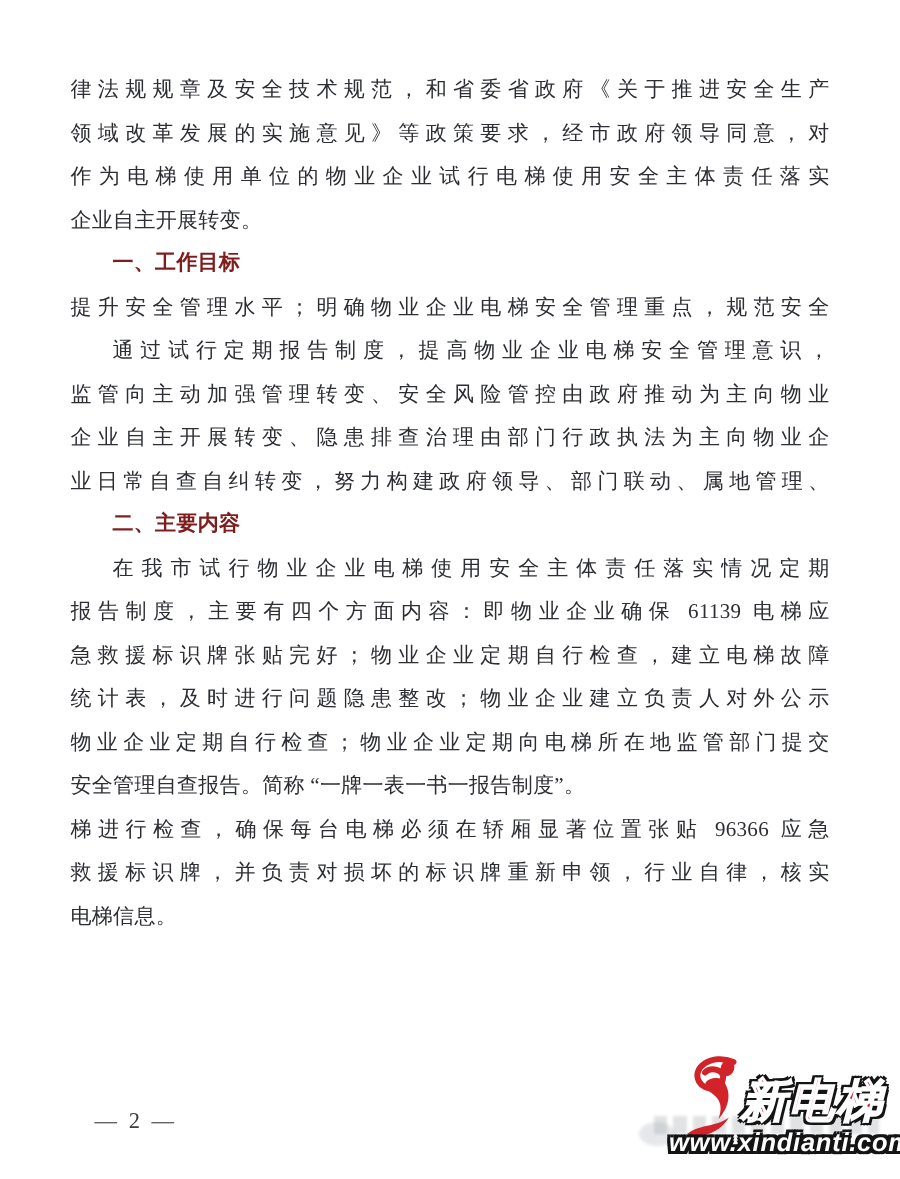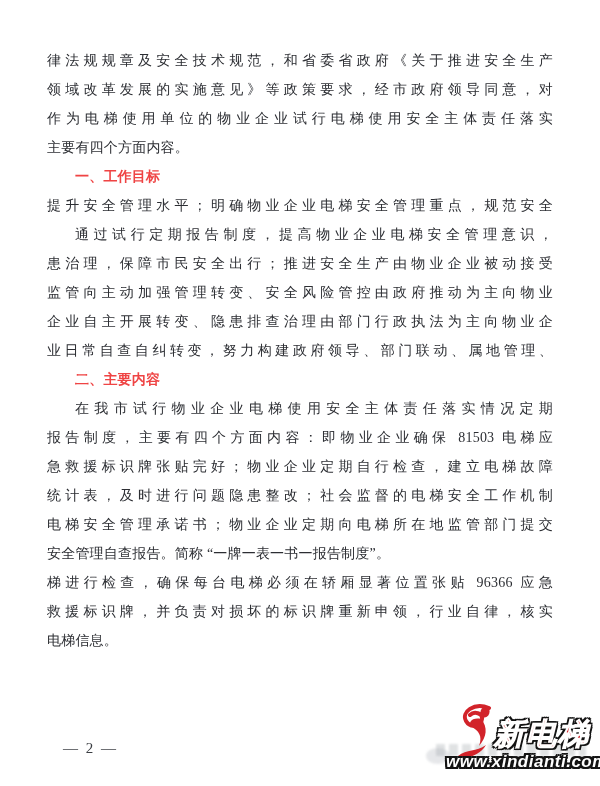--- a/index.html
+++ b/index.html
@@ -27,23 +27,23 @@
     height: 29px;
     overflow: hidden;
     text-align: justify;
     text-align-last: justify;
     text-justify: inter-character;
     white-space: nowrap;
   }
   .line.last { text-align-last: left; }
   .line.indent { text-indent: 2em; }
   .line.heading {
-    font-family: Liberation Sans, sans-serif;
+    font-family: Liberation Mono, monospace;
     font-weight: 700;
-    color: #ef4444;
+    color: #7f1d1d;
     text-align-last: left;
   }
   .footer {
     position: absolute;
     left: 63px;
     top: 740px;
     font-size: 15px;
     letter-spacing: 2px;
     color: #3a3d42;
     font-family: "Liberation Serif", "DejaVu Serif", serif;
@@ -116,34 +116,33 @@
 </style>
 </head>
 <body>
 
 <div class="page">
 
   <div class="doc-text" id="doc-body">
       <div class="line">律法规规章及安全技术规范，和省委省政府《关于推进安全生产</div>
       <div class="line">领域改革发展的实施意见》等政策要求，经市政府领导同意，对</div>
       <div class="line">作为电梯使用单位的物业企业试行电梯使用安全主体责任落实</div>
-      <div class="line  last">主要有四个方面内容。</div>
+      <div class="line  last">企业自主开展转变。</div>
       <div class="line heading indent last">一、工作目标</div>
       <div class="line">提升安全管理水平；明确物业企业电梯安全管理重点，规范安全</div>
       <div class="line  indent">通过试行定期报告制度，提高物业企业电梯安全管理意识，</div>
-      <div class="line">患治理，保障市民安全出行；推进安全生产由物业企业被动接受</div>
       <div class="line">监管向主动加强管理转变、安全风险管控由政府推动为主向物业</div>
       <div class="line">企业自主开展转变、隐患排查治理由部门行政执法为主向物业企</div>
       <div class="line">业日常自查自纠转变，努力构建政府领导、部门联动、属地管理、</div>
       <div class="line heading indent last">二、主要内容</div>
       <div class="line  indent">在我市试行物业企业电梯使用安全主体责任落实情况定期</div>
-      <div class="line">报告制度，主要有四个方面内容：即物业企业确保 81503 电梯应</div>
+      <div class="line">报告制度，主要有四个方面内容：即物业企业确保 61139 电梯应</div>
       <div class="line">急救援标识牌张贴完好；物业企业定期自行检查，建立电梯故障</div>
-      <div class="line">统计表，及时进行问题隐患整改；社会监督的电梯安全工作机制</div>
-      <div class="line">电梯安全管理承诺书；物业企业定期向电梯所在地监管部门提交</div>
+      <div class="line">统计表，及时进行问题隐患整改；物业企业建立负责人对外公示</div>
+      <div class="line">物业企业定期自行检查；物业企业定期向电梯所在地监管部门提交</div>
       <div class="line  last">安全管理自查报告。简称 “一牌一表一书一报告制度”。</div>
       <div class="line">梯进行检查，确保每台电梯必须在轿厢显著位置张贴 96366 应急</div>
       <div class="line">救援标识牌，并负责对损坏的标识牌重新申领，行业自律，核实</div>
       <div class="line  last">电梯信息。</div>
     </div>
 
   <div class="footer">— 2 —</div>
 
   <div class="brand">
     <div class="faded-blob"></div>

